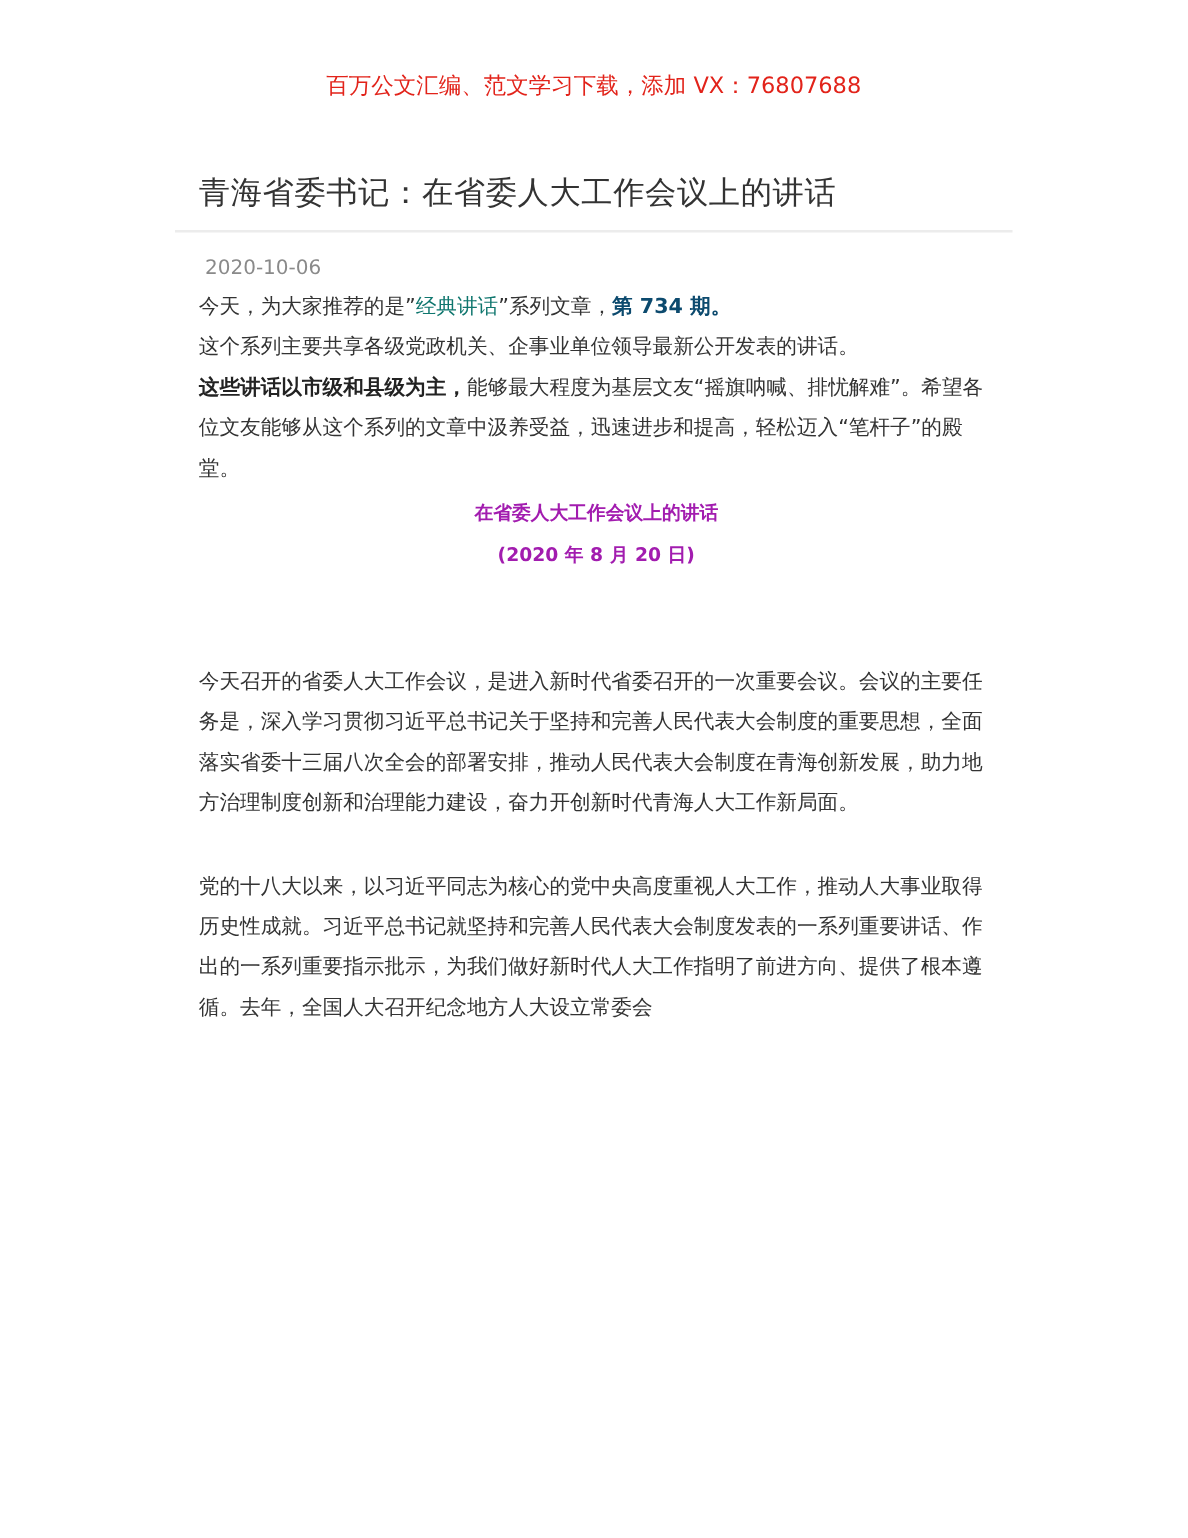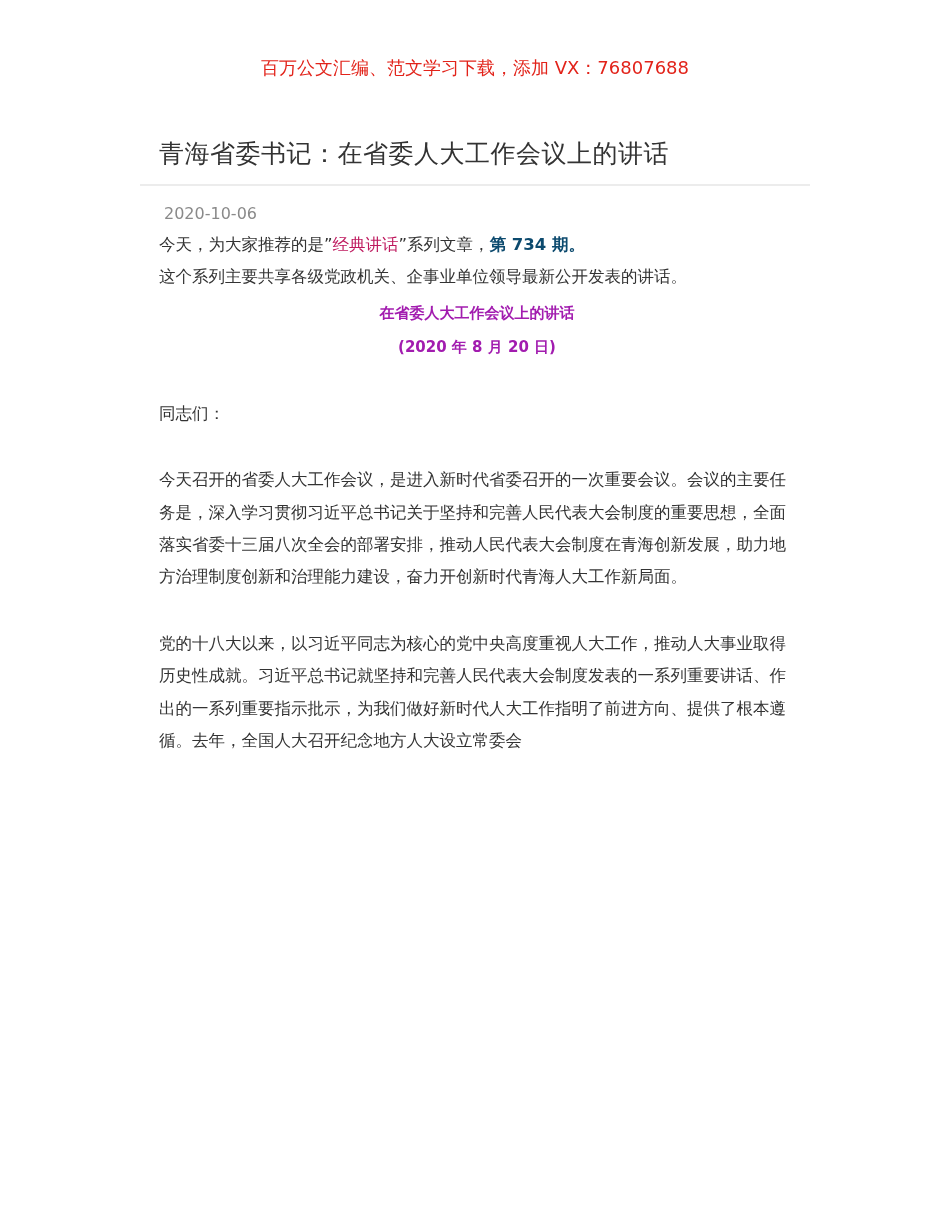--- a/index.html
+++ b/index.html
@@ -8,43 +8,43 @@
     .banner { position: absolute; top: 56px; left: 0; width: 950px; text-align: center;
               font-size: 18px; color: #e2231a; letter-spacing: 0px; }
     .title { position: absolute; top: 137px; left: 159px; font-size: 25px; color: #333333;
              font-weight: normal; margin: 0; letter-spacing: 0.5px; text-align: right; }
     .divider { position: absolute; top: 184px; left: 140px; width: 670px; height: 0;
                border-top: 2px solid #ececec; }
     .date { position: absolute; top: 204px; left: 164px; font-size: 16px; color: #8a8a8a; }
     .content { position: absolute; top: 229px; left: 159px; width: 636px; font-size: 16.5px;
                line-height: 32.4px; color: #333333; }
     .content p { margin: 0; }
-    .serif-q { font-family: "DejaVu Serif", "Liberation Serif", serif; color: #be185d; margin-top: 24px; }
+    .serif-q { font-family: "DejaVu Serif", "Liberation Serif", serif; color: #0f766e; margin-top: 24px; }
     .red-bold { color: #0c4a6e; font-weight: bold; }
     .bold { font-weight: bold; color: #222222; }
     .center-red { text-align: center; color: #a21caf; font-weight: bold; font-size: 15px;
                   line-height: 34px; margin: 0; }
     .spacer { height: 34px; }
     .body-p { margin: 0; }
   </style>
 </head>
 <body>
 
 <div class="banner">百万公文汇编、范文学习下载，添加 VX：76807688</div>
 
 <h1 class="title">青海省委书记：在省委人大工作会议上的讲话</h1>
 <div class="divider"></div>
 <div class="date">2020-10-06</div>
 
 <div class="content">
   <p><span>今天，为大家推荐的是”</span><span class="serif-q">经典讲话</span><span>”系列文章，</span><span class="red-bold">第 734 期。</span></p>
   <p>这个系列主要共享各级党政机关、企事业单位领导最新公开发表的讲话。</p>
+  <p><span class="bold">这些讲话以市级和县级为主，</span><span>能够最大程度为基层文友“摇旗呐喊、排忧解难”。希望各位文友能够从这个系列的文章中汲养受益，迅速进步和提高，轻松迈入“笔杆子”的殿堂。</span></p>
 
   <p class="center-red" style="margin-top:2px;">在省委人大工作会议上的讲话</p>
   <p class="center-red">(2020 年 8 月 20 日)</p>
 
   <div class="spacer"></div>
-  <p class="body-p">同志们：</p>
   <div class="spacer"></div>
   <p class="body-p">今天召开的省委人大工作会议，是进入新时代省委召开的一次重要会议。会议的主要任务是，深入学习贯彻习近平总书记关于坚持和完善人民代表大会制度的重要思想，全面落实省委十三届八次全会的部署安排，推动人民代表大会制度在青海创新发展，助力地方治理制度创新和治理能力建设，奋力开创新时代青海人大工作新局面。</p>
   <div class="spacer"></div>
   <p class="body-p">党的十八大以来，以习近平同志为核心的党中央高度重视人大工作，推动人大事业取得历史性成就。习近平总书记就坚持和完善人民代表大会制度发表的一系列重要讲话、作出的一系列重要指示批示，为我们做好新时代人大工作指明了前进方向、提供了根本遵循。去年，全国人大召开纪念地方人大设立常委会</p>
 </div>
 
 </body></html>

